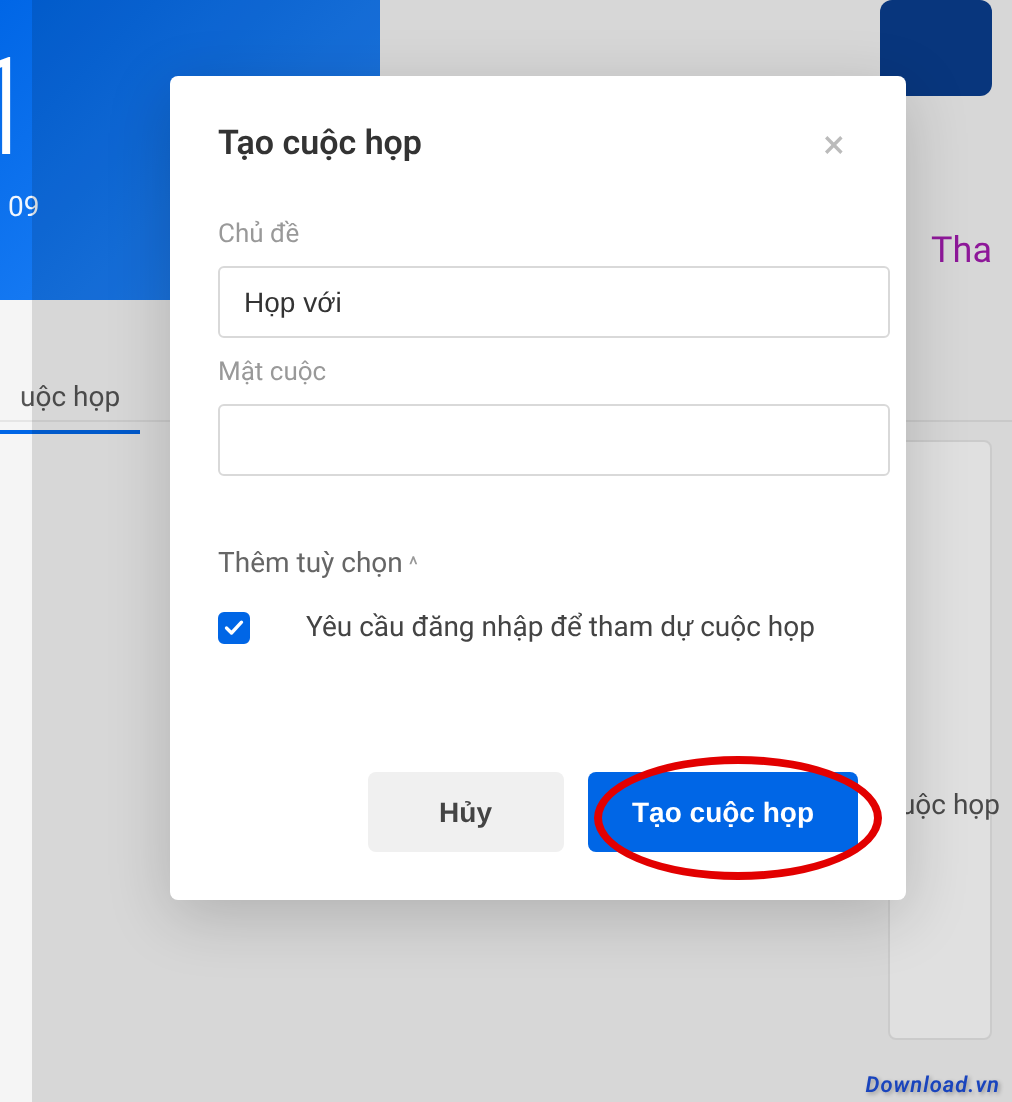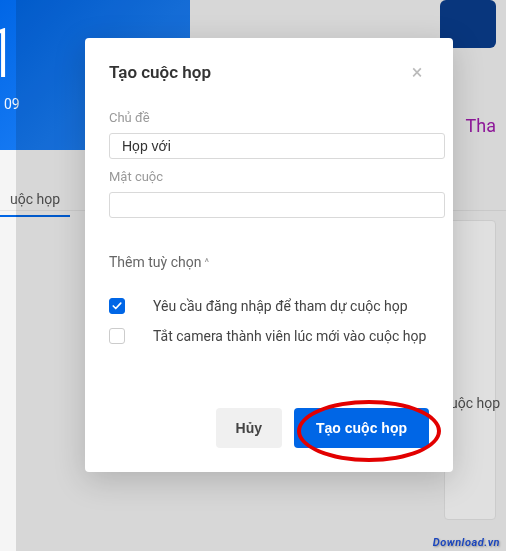--- a/index.html
+++ b/index.html
@@ -170,37 +170,37 @@
     
     .field-label {
       font-size: 13px;
       color: #999;
       margin-bottom: 8px;
       margin-top: 10px;
     }
     
     .text-input {
       width: 100%;
-      height: 26px;
+      height: 36px;
       border: 1px solid #d9d9d9;
       border-radius: 3px;
       padding: 0 12px;
       font-size: 14px;
       color: #333;
       outline: none;
     }
     
     .pwd-field {
       margin-bottom: 36px;
     }
     
     .options-toggle {
       font-size: 14px;
       color: #666;
-      margin-bottom: 28px;
+      margin-bottom: 16px;
       cursor: pointer;
       display: flex;
       align-items: center;
       gap: 3px;
     }
     .chevron-up {
       font-size: 11px;
       color: #999;
     }
     
@@ -240,21 +240,21 @@
     
     .modal-footer {
       padding: 0 24px 24px 24px;
       margin-top: 30px;
       display: flex;
       justify-content: flex-end;
       gap: 12px;
     }
     .btn {
       height: 40px;
-      padding: 0 20px;
+      padding: 0 36px;
       border-radius: 4px;
       font-size: 14px;
       font-weight: 600;
       cursor: pointer;
       display: inline-flex;
       align-items: center;
       justify-content: center;
       border: none;
     }
     .btn-cancel {
@@ -321,26 +321,20 @@
       <div class="checkbox-row">
         <div class="checkbox checked">
           <svg viewBox="0 0 12 12">
               <path d="M1.5 6 L4.5 9 L10.5 2.5" stroke="#fff" stroke-width="2" fill="none" stroke-linecap="round" stroke-linejoin="round"></path>
             </svg>
         </div>
         <div class="checkbox-label">Yêu cầu đăng nhập để tham dự cuộc họp</div>
       </div>
       
       
-      <div class="checkbox-row">
-        <div class="checkbox">
-          
-        </div>
-        <div class="checkbox-label">Tắt camera thành viên lúc mới vào cuộc họp</div>
-      </div>
       
     </div>
 
     <div class="modal-footer">
       <button class="btn btn-cancel">Hủy</button>
       <button class="btn btn-primary">Tạo cuộc họp</button>
     </div>
 
     <div class="annotation-ring"></div>
 

